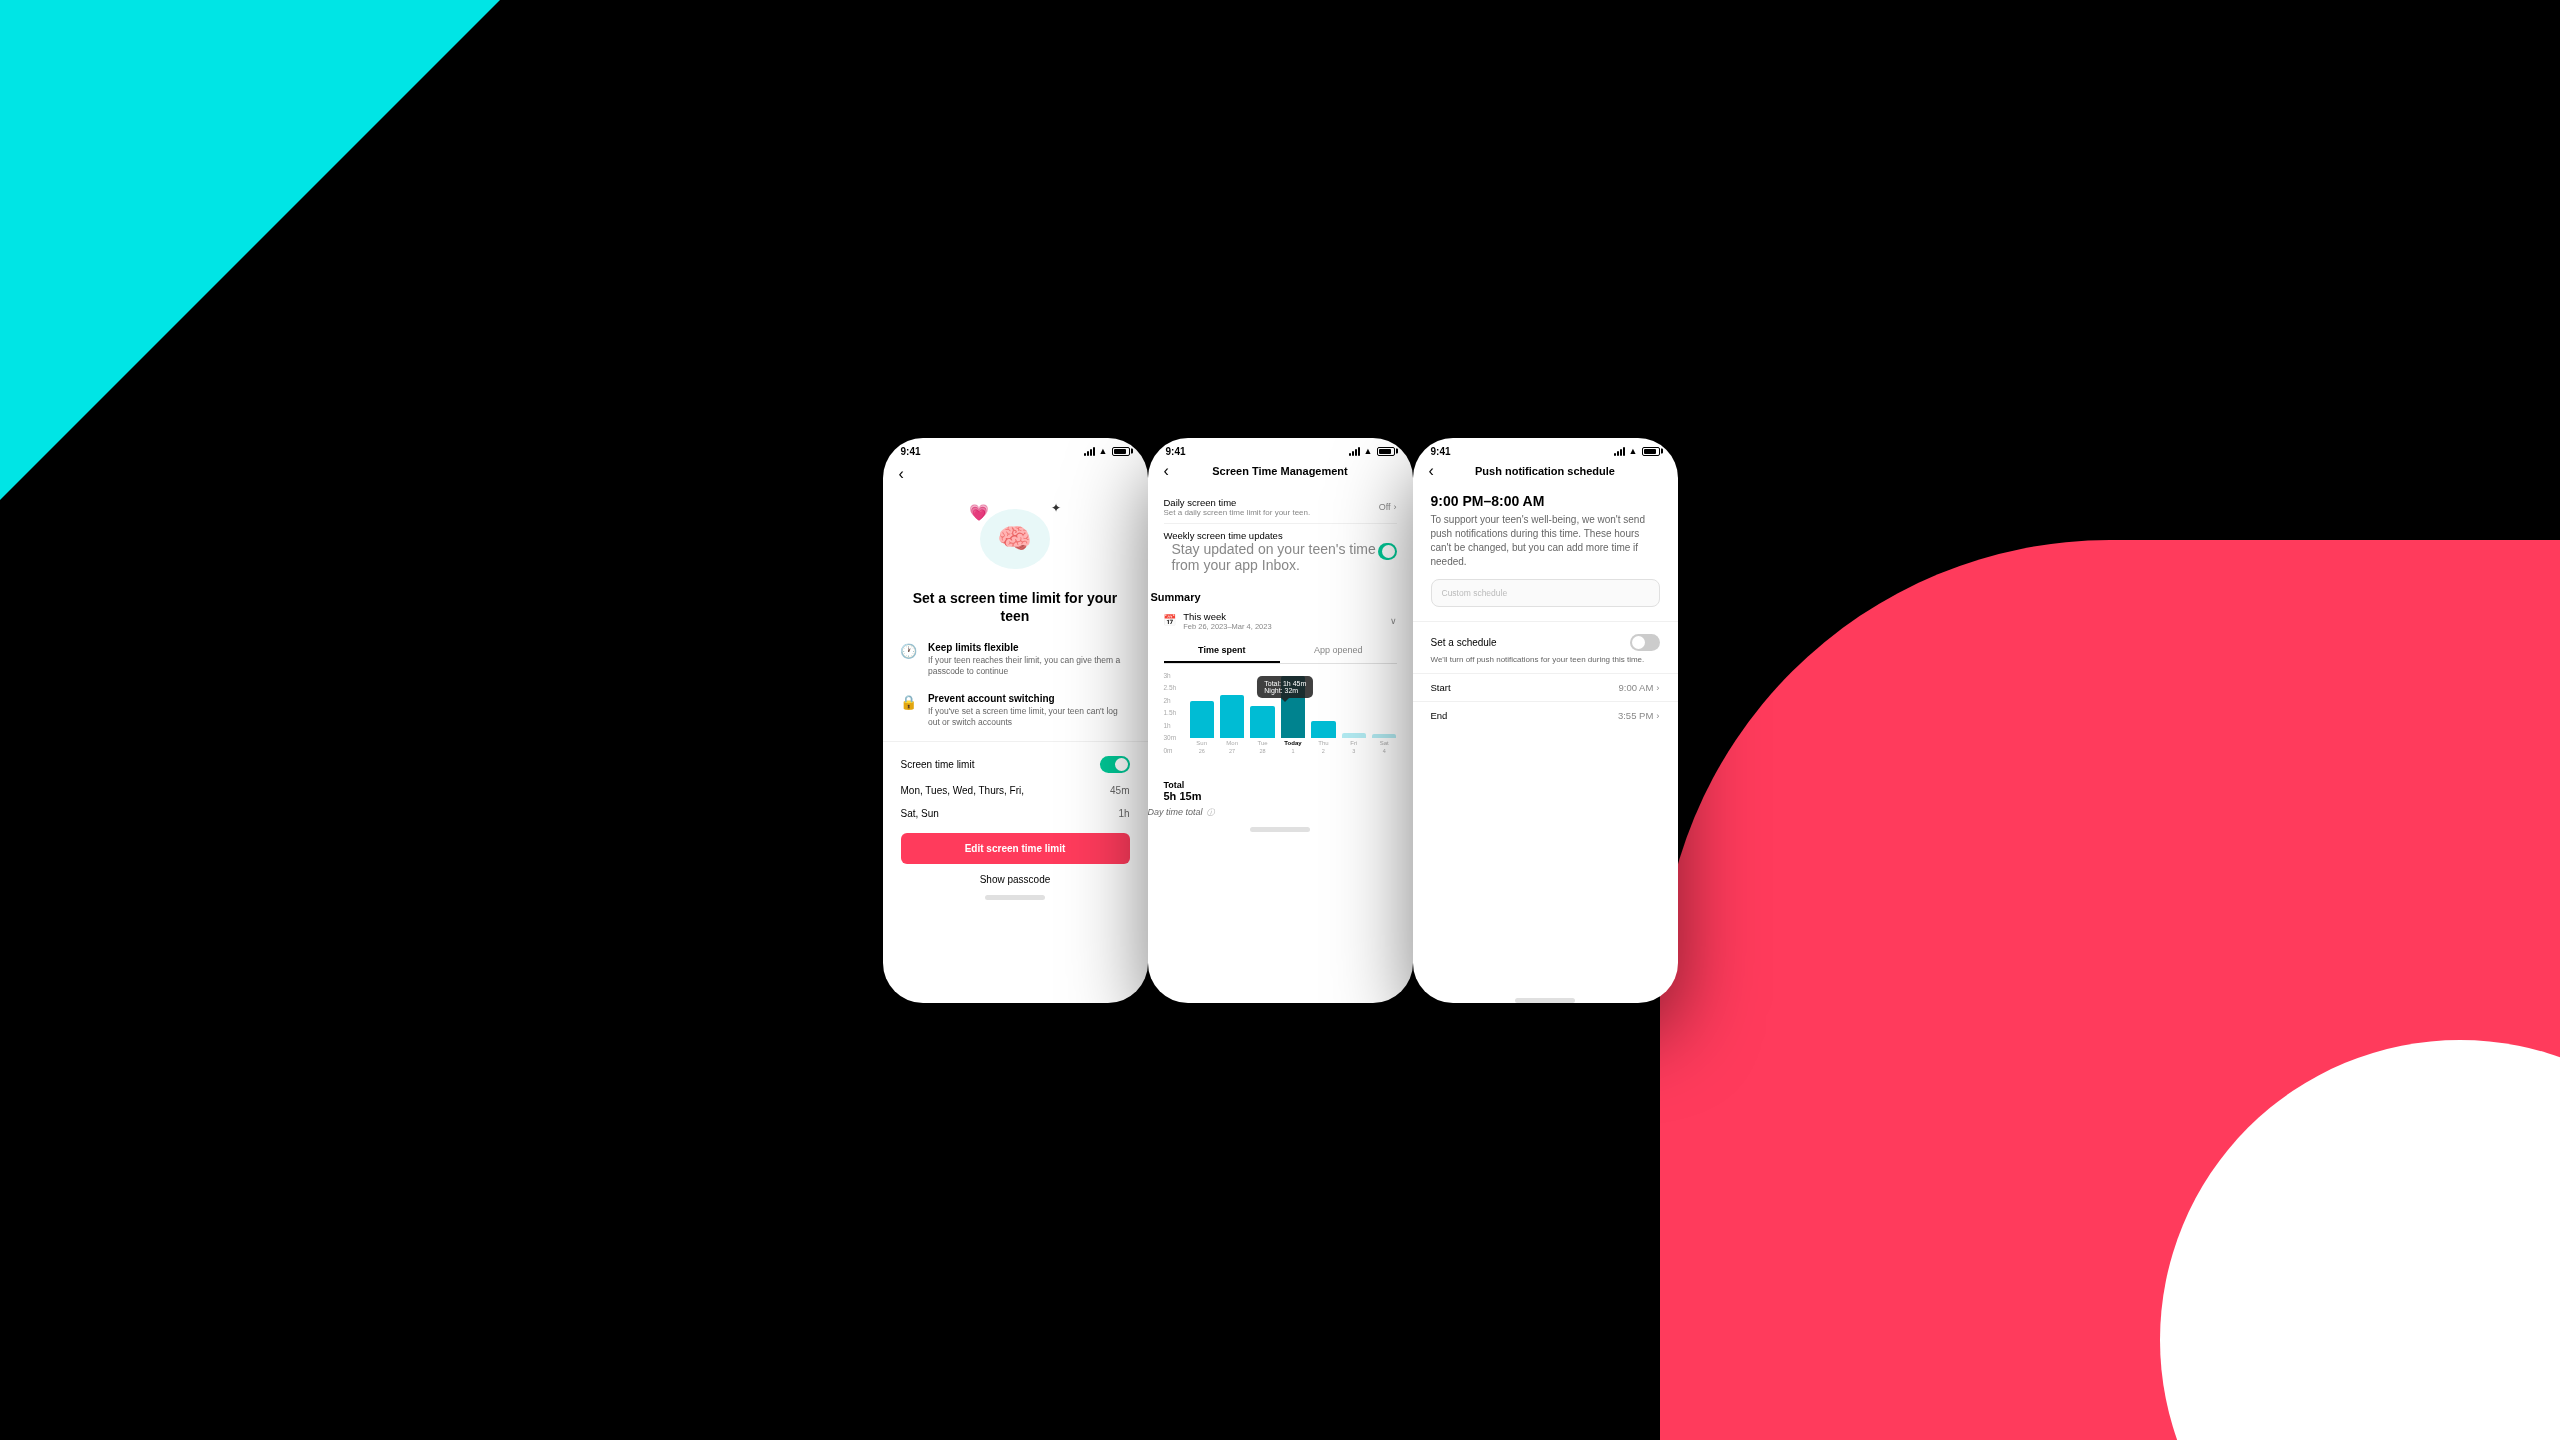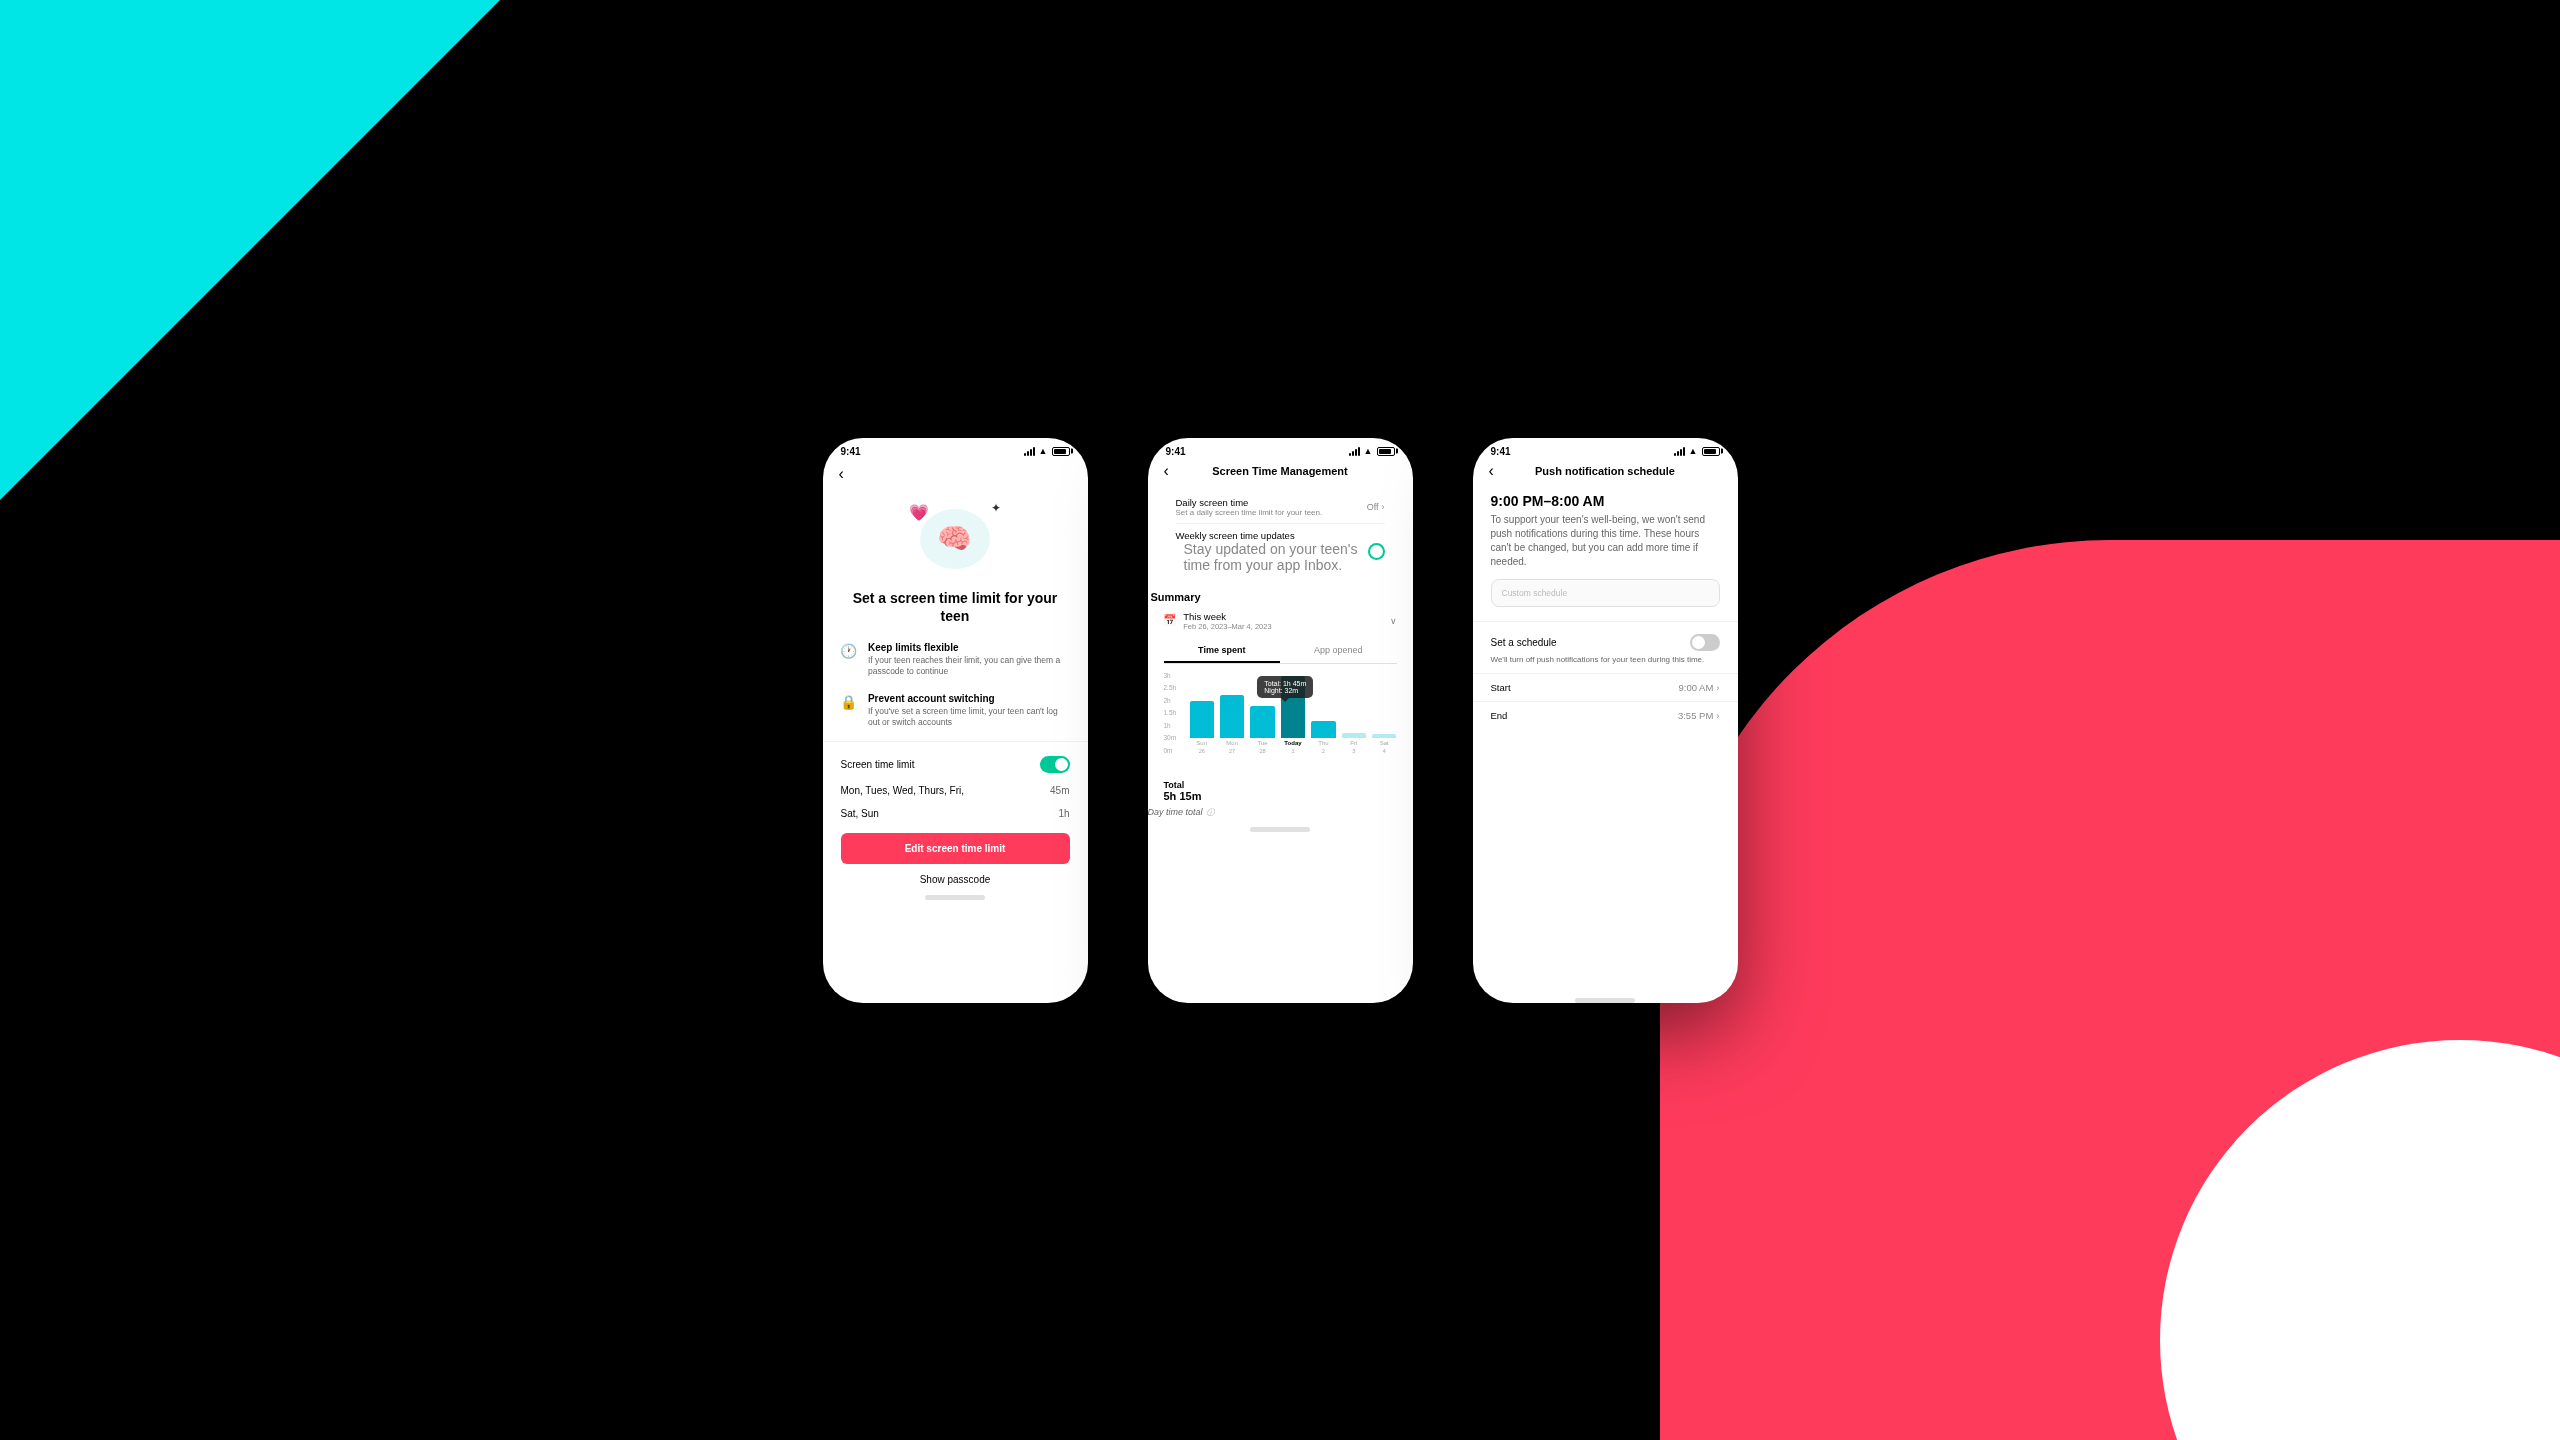--- a/index.html
+++ b/index.html
@@ -36,21 +36,20 @@
       width: 600px; height: 600px;
       background: #fff;
       border-radius: 50%;
     }
 
     
     .phones-container {
       position: relative;
       z-index: 10;
       display: flex;
-      gap: 60px;
       justify-content: center;
     }
 
     
     .phone {
       width: 265px;
       height: 565px;
       background: #fff;
       border-radius: 40px;
       box-shadow: 0 30px 80px rgba(0,0,0,0.5);
@@ -296,21 +295,21 @@
     .phone2-header .back-arrow {
       position: absolute;
       left: 16px;
     }
     .phone2-title {
       font-size: 11px;
       font-weight: 600;
       color: #000;
     }
     .screen-section {
-      padding: 6px 28px;
+      padding: 6px 16px;
     }
     .screen-row {
       display: flex;
       justify-content: space-between;
       align-items: center;
       padding: 6px 0;
       border-bottom: 1px solid #f0f0f0;
     }
     .screen-row-left h4 {
       font-size: 9.5px;

